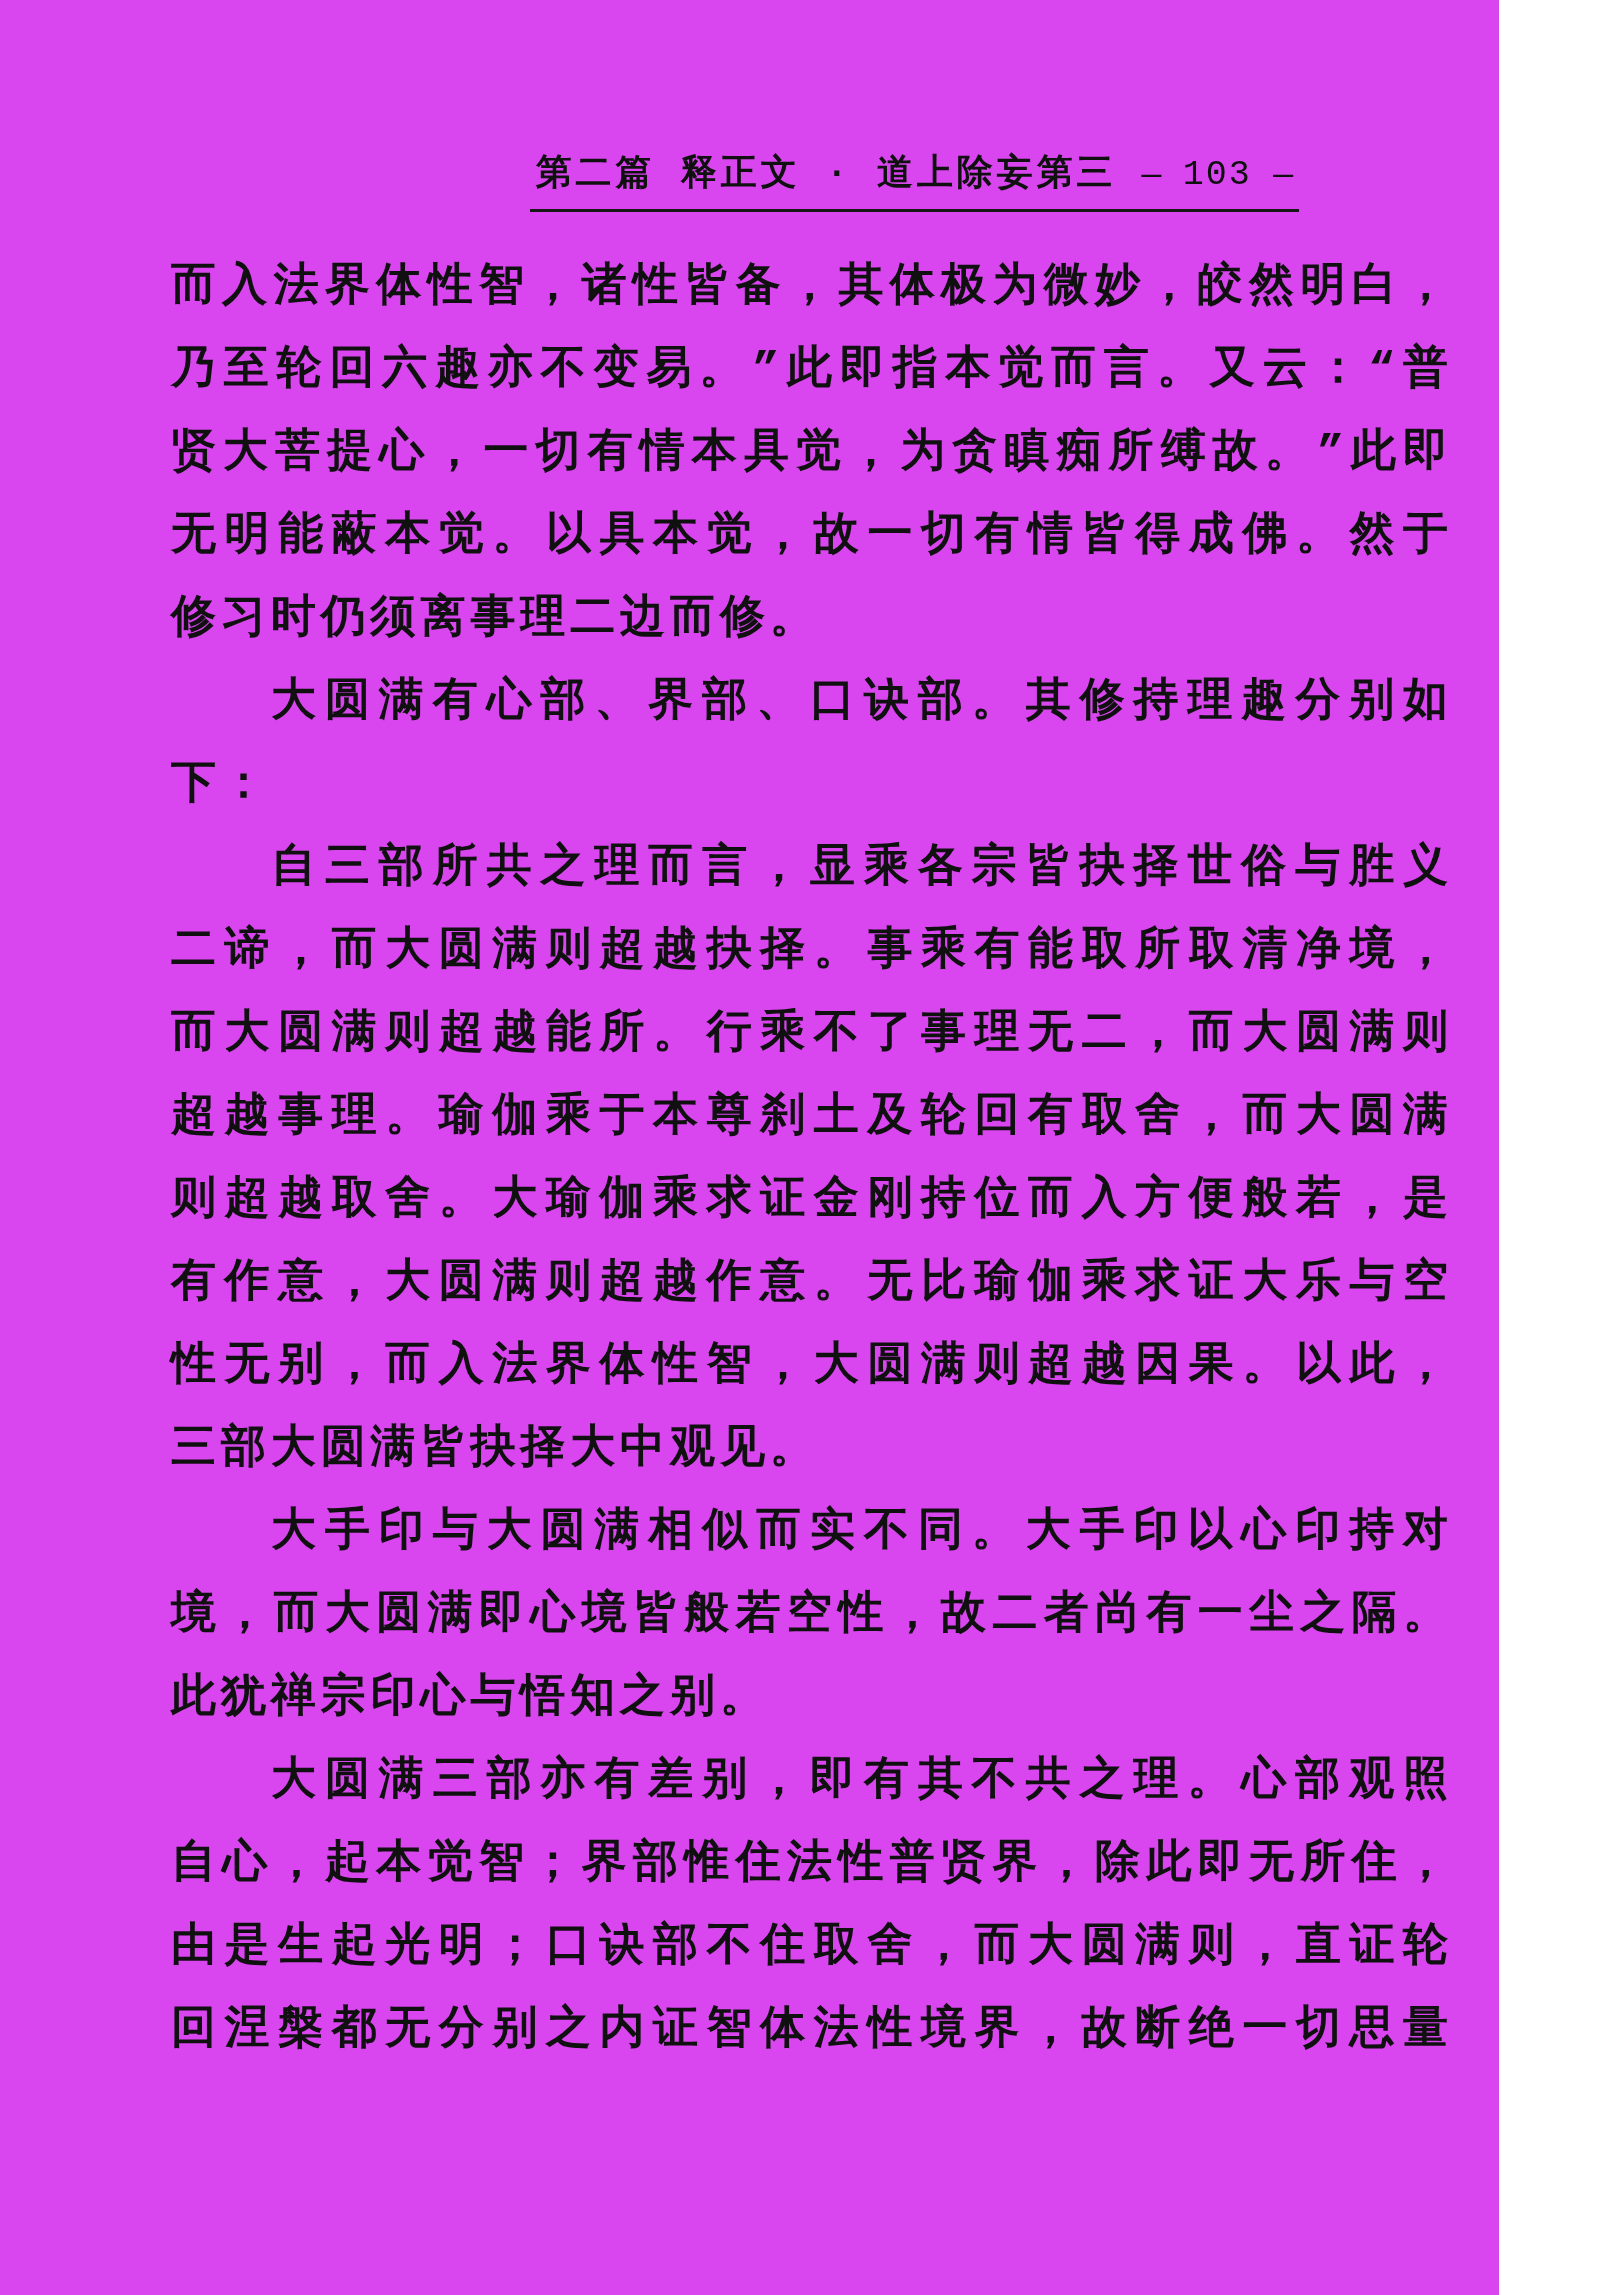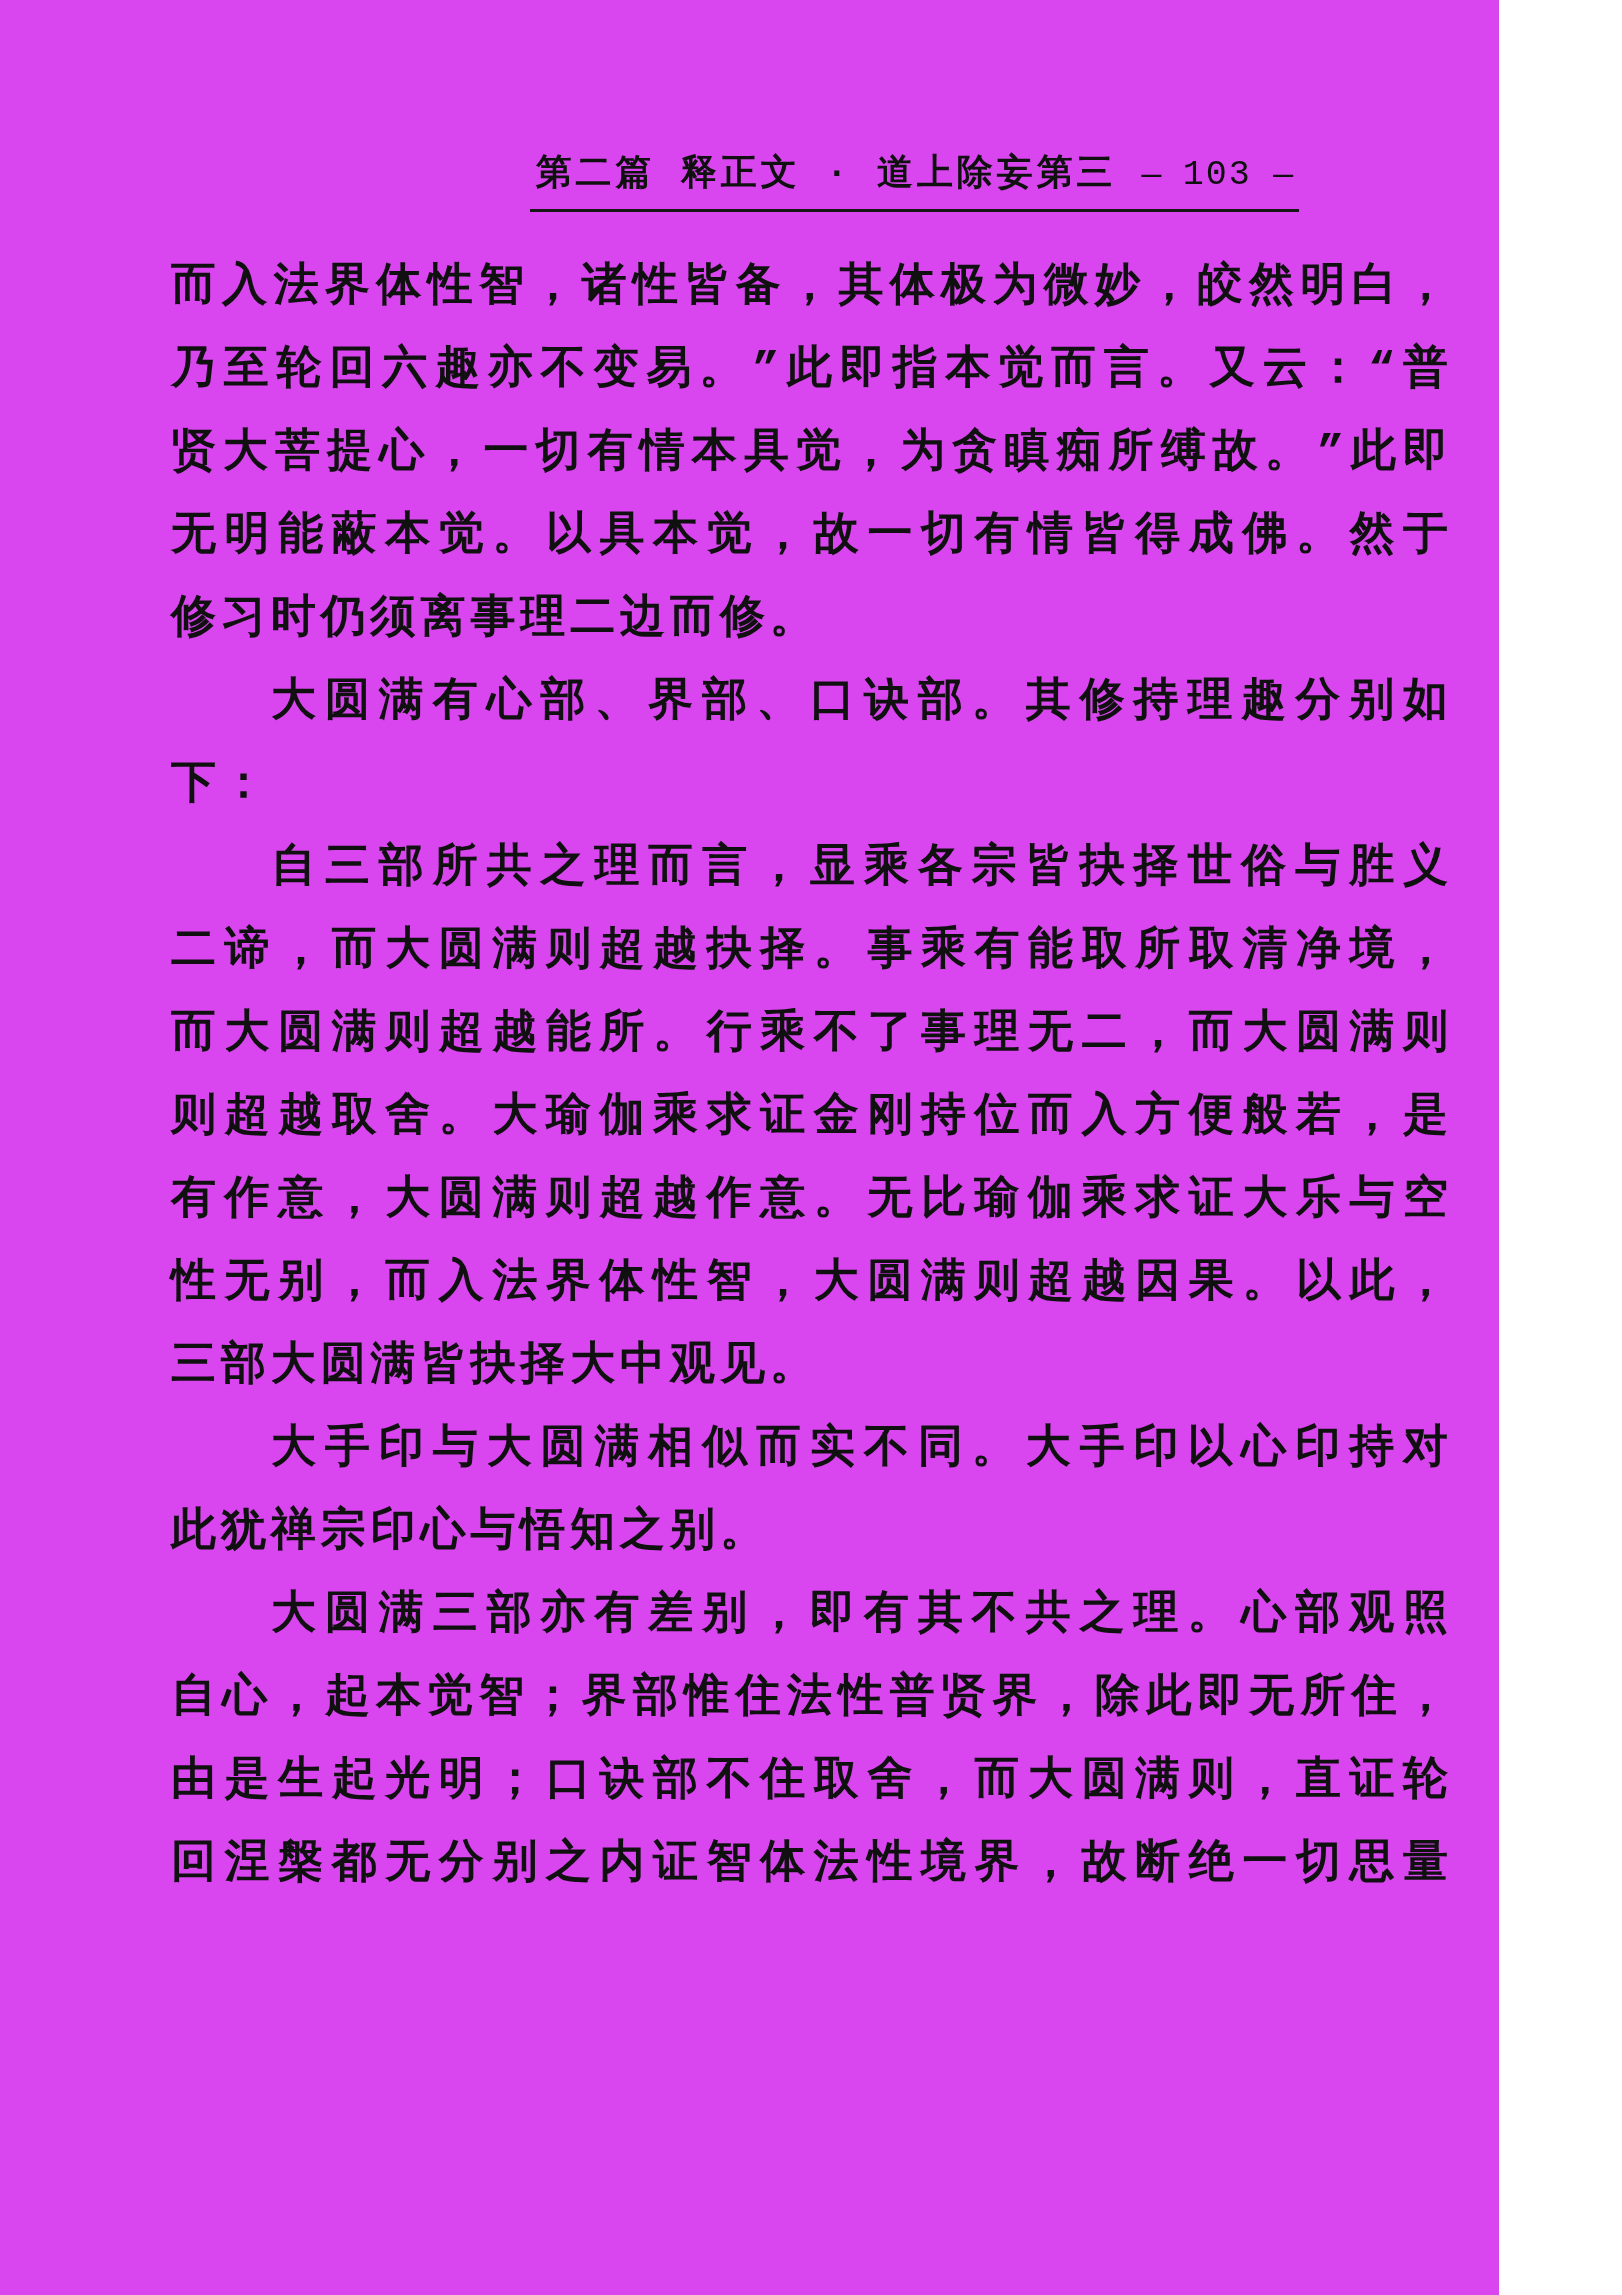--- a/index.html
+++ b/index.html
@@ -92,25 +92,27 @@
       <div class="line just">而入法界体性智，诸性皆备，其体极为微妙，皎然明白，</div>
       <div class="line just">乃至轮回六趣亦不变易。”此即指本觉而言。又云：“普</div>
       <div class="line just">贤大菩提心，一切有情本具觉，为贪瞋痴所缚故。”此即</div>
       <div class="line just">无明能蔽本觉。以具本觉，故一切有情皆得成佛。然于</div>
       <div class="line">修习时仍须离事理二边而修。</div>
       <div class="line indent just">大圆满有心部、界部、口诀部。其修持理趣分别如</div>
       <div class="line">下：</div>
       <div class="line indent just">自三部所共之理而言，显乘各宗皆抉择世俗与胜义</div>
       <div class="line just">二谛，而大圆满则超越抉择。事乘有能取所取清净境，</div>
       <div class="line just">而大圆满则超越能所。行乘不了事理无二，而大圆满则</div>
+      <div class="line just">超越事理。瑜伽乘于本尊刹土及轮回有取舍，而大圆满</div>
       <div class="line just">则超越取舍。大瑜伽乘求证金刚持位而入方便般若，是</div>
       <div class="line just">有作意，大圆满则超越作意。无比瑜伽乘求证大乐与空</div>
       <div class="line just">性无别，而入法界体性智，大圆满则超越因果。以此，</div>
       <div class="line">三部大圆满皆抉择大中观见。</div>
       <div class="line indent just">大手印与大圆满相似而实不同。大手印以心印持对</div>
+      <div class="line just">境，而大圆满即心境皆般若空性，故二者尚有一尘之隔。</div>
       <div class="line">此犹禅宗印心与悟知之别。</div>
       <div class="line indent just">大圆满三部亦有差别，即有其不共之理。心部观照</div>
       <div class="line just">自心，起本觉智；界部惟住法性普贤界，除此即无所住，</div>
       <div class="line just">由是生起光明；口诀部不住取舍，而大圆满则，直证轮</div>
       <div class="line just">回涅槃都无分别之内证智体法性境界，故断绝一切思量</div>
     </div>
 
 </div>
 
 

